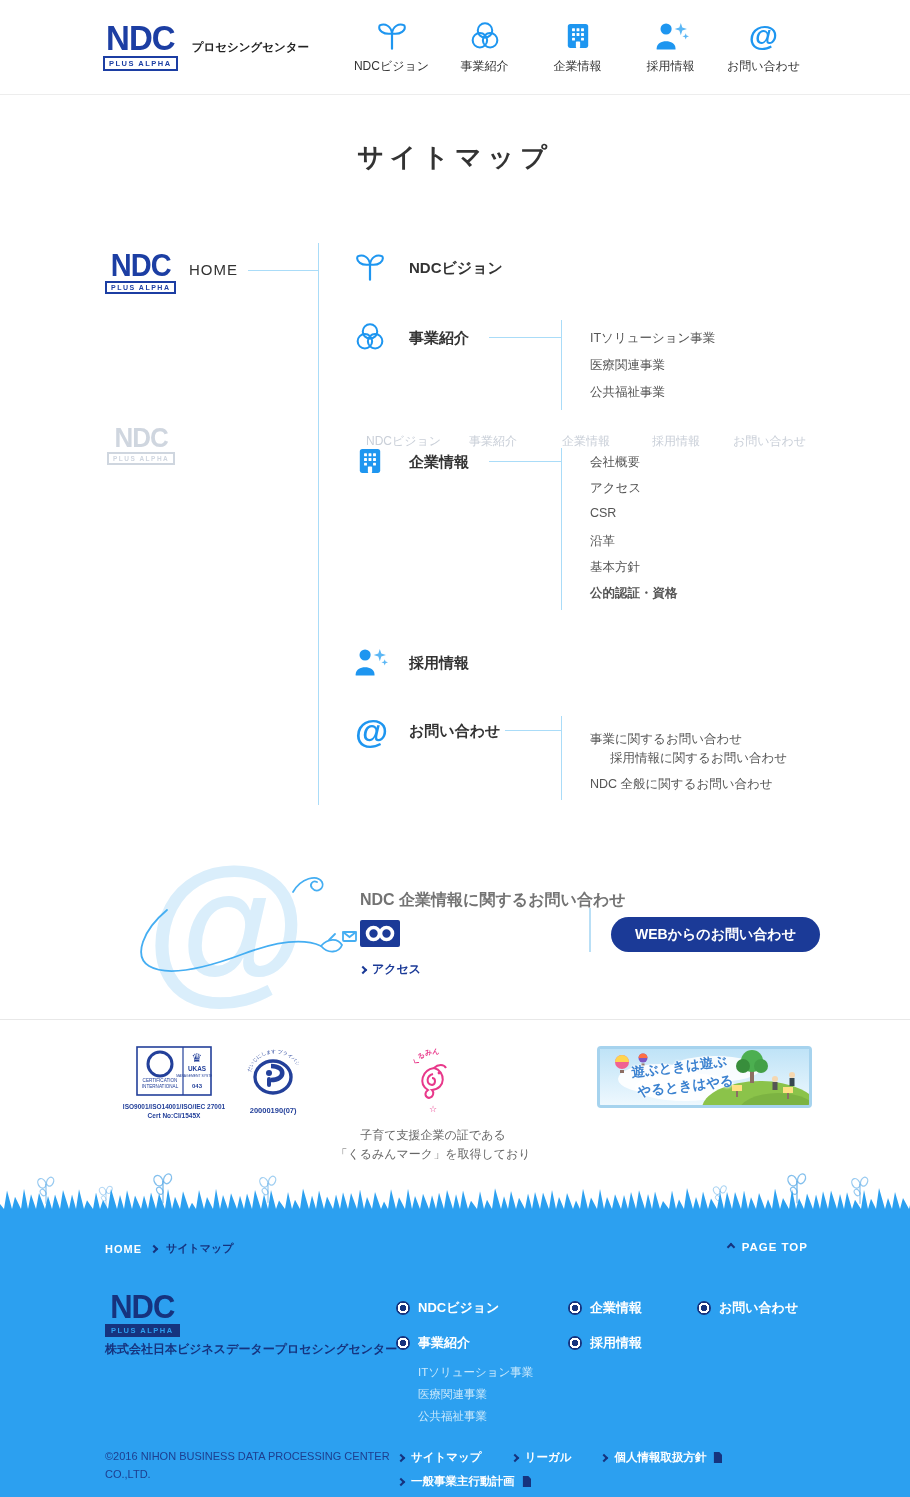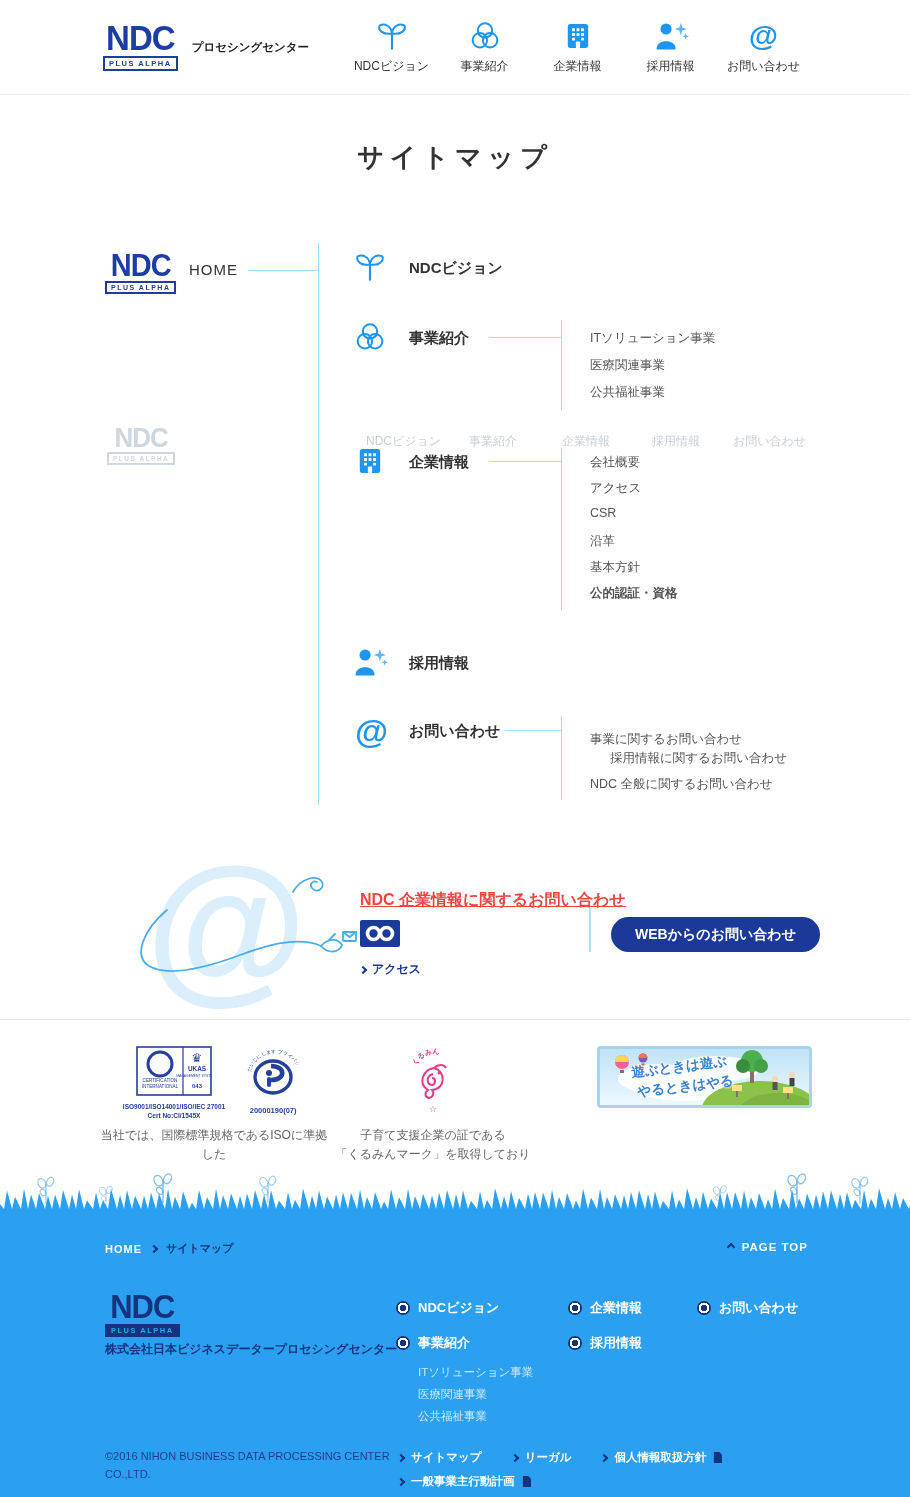--- a/index.html
+++ b/index.html
@@ -30,21 +30,21 @@
   .node-label { font-size:15px; font-weight:bold; color:#333; white-space:nowrap; cursor:pointer; }
   .child-label { font-size:12.5px; color:#555; white-space:nowrap; cursor:pointer; position:absolute; left:590px; }
   .home-label { font-size:15px; color:#333; letter-spacing:1px; cursor:pointer; }
   .ghost-logo .ndc-word { color:#c4ccd8; font-size:26px; }
   .ghost-logo .ndc-sub { border-color:#c4ccd8; color:#c4ccd8; font-size:6.5px; }
   .ghost-nav { font-size:12px; color:#c9cfd8; white-space:nowrap; }
 
   
   .contact { position:relative; height:190px; border-bottom:1px solid #e8e8e8; }
   .at-mark { position:absolute; left:146px; top:18px; font-size:165px; line-height:0.95; font-weight:bold; color:#daeefb; }
-  .contact-title { position:absolute; left:360px; top:60px; font-size:16px; font-weight:bold; color:#ef4444;text-decoration:underline; }
+  .contact-title { position:absolute; left:360px; top:60px; font-size:16px; font-weight:bold; color:#737373; }
   .phone-num { position:absolute; left:408px; top:82px; font-size:30px; font-weight:bold; color:#1b3a97; letter-spacing:1px; cursor:pointer; }
   .phone-div { position:absolute; left:589px; top:78px; width:2px; height:44px; background:#b9dff6; }
   .web-btn { position:absolute; left:611px; top:87px; height:35px; border-radius:18px; background:#1b3a97; color:#fff; font-size:14px; font-weight:bold; display:flex; align-items:center; padding:0 24px; cursor:pointer; border:none; }
   .access { position:absolute; left:360px; top:131px; font-size:12px; font-weight:bold; color:#1b3a97; display:flex; align-items:center; gap:6px; cursor:pointer; }
   .chev { display:inline-block; width:6px; height:6px; border-top:2px solid #16337e; border-right:2px solid #16337e; transform:rotate(45deg); }
   .chev-navy { border-color:#1b3a97; }
   .chev-up { transform:rotate(-45deg); }
 
   
   .certs { position:relative; height:145px; }
@@ -290,24 +290,20 @@
               </defs>
             <text font-size="4.8" fill="#23409a"><textPath href="#parc">だいじにします プライバシー</textPath></text>
             <ellipse cx="32" cy="31" rx="18" ry="16" fill="none" stroke="#23409a" stroke-width="3.4"></ellipse>
             <path d="M30 20 C45 20 45 34 30 34" fill="none" stroke="#23409a" stroke-width="4.6"></path>
             <circle cx="28" cy="27" r="3" fill="#23409a"></circle>
             <rect x="26" y="31" width="4" height="10" rx="2" fill="#23409a"></rect>
           </svg>
           <div class="pm-num">20000190(07)</div>
         </div>
       </div>
-      <p class="cert-caption">
-        <span>当社では、国際標準規格であるISOに準拠した</span><br>
-        <span>社内の整備を進めています。</span>
-      </p>
     </div>
 
     <div class="cert-col" style="left:330px; width:206px;">
       <div class="marks-row" style="height:72px;">
         <svg width="66" height="70" viewBox="0 0 66 70">
           <defs>
               <path id="karc" d="M16 20 A20 18 0 0 1 52 16" fill="none"></path>
             </defs>
           <text font-size="7" fill="#e8388a" font-weight="bold"><textPath href="#karc">くるみん</textPath></text>
           <g fill="none" stroke="#e8388a" stroke-width="2">

